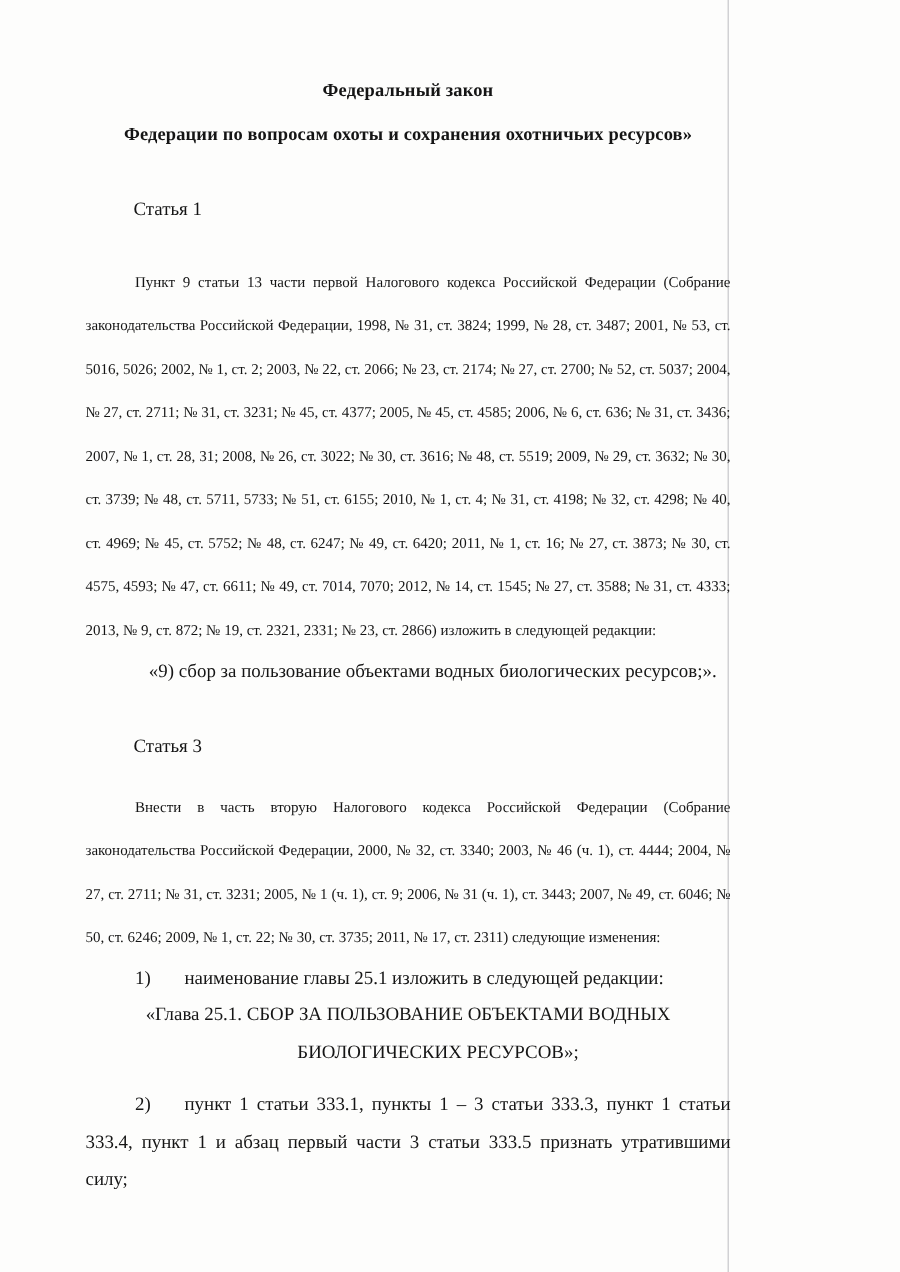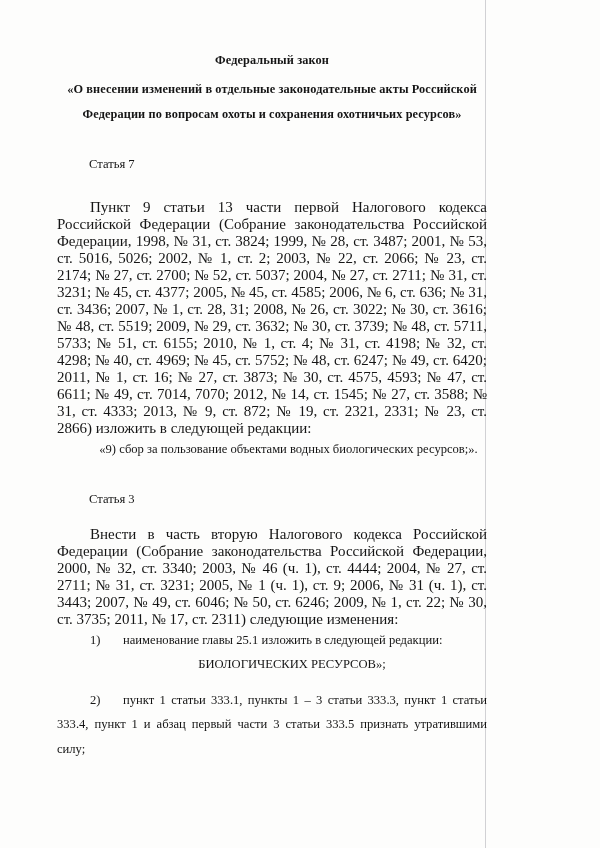--- a/index.html
+++ b/index.html
@@ -60,22 +60,22 @@
   }
 
   .article-head {
     margin-top: 28px;
     font-size: 12.6px;
     padding-left: 32px;
     line-height: 19px;
   }
 
   p.body {
-    font-size: 15px;
-    line-height: 17px;
+    font-size: 10px;
+    line-height: 29px;
     text-align: justify;
     text-align-last: left;
     margin: 0;
     text-indent: 33px;
     hyphens: none;
   }
 
   p.body.first-para {
     margin-top: 25px;
   }
@@ -139,39 +139,39 @@
 <body>
 
 <div class="page">
 
   <div class="scan-line"></div>
 
   <div class="content">
 
     <div class="title-block">
       <span class="t-line t-main">Федеральный закон</span>
-      <span class="t-line">«О внесении изменений в отдельные законодательные акты Российской</span>
       <span class="t-line">Федерации по вопросам охоты и сохранения охотничьих ресурсов»</span>
     </div>
 
-    <div class="article-head">Статья 7</div>
+    <div class="article-head">Статья 1</div>
 
     <p class="body first-para">Пункт 9 статьи 13 части первой Налогового кодекса Российской Федерации (Собрание законодательства Российской Федерации, 1998, № 31, ст. 3824; 1999, № 28, ст. 3487; 2001, № 53, ст. 5016, 5026; 2002, № 1, ст. 2; 2003, № 22, ст. 2066; № 23, ст. 2174; № 27, ст. 2700; № 52, ст. 5037; 2004, № 27, ст. 2711; № 31, ст. 3231; № 45, ст. 4377; 2005, № 45, ст. 4585; 2006, № 6, ст. 636; № 31, ст. 3436; 2007, № 1, ст. 28, 31; 2008, № 26, ст. 3022; № 30, ст. 3616; № 48, ст. 5519; 2009, № 29, ст. 3632; № 30, ст. 3739; № 48, ст. 5711, 5733; № 51, ст. 6155; 2010, № 1, ст. 4; № 31, ст. 4198; № 32, ст. 4298; № 40, ст. 4969; № 45, ст. 5752; № 48, ст. 6247; № 49, ст. 6420; 2011, № 1, ст. 16; № 27, ст. 3873; № 30, ст. 4575, 4593; № 47, ст. 6611; № 49, ст. 7014, 7070; 2012, № 14, ст. 1545; № 27, ст. 3588; № 31, ст. 4333; 2013, № 9, ст. 872; № 19, ст. 2321, 2331; № 23, ст. 2866) изложить в следующей редакции:</p>
 
     <p class="quote">«9) сбор за пользование объектами водных биологических ресурсов;».</p>
 
     <div class="article-head">Статья 3</div>
 
     <p class="body para2">Внести в часть вторую Налогового кодекса Российской Федерации (Собрание законодательства Российской Федерации, 2000, № 32, ст. 3340; 2003, № 46 (ч. 1), ст. 4444; 2004, № 27, ст. 2711; № 31, ст. 3231; 2005, № 1 (ч. 1), ст. 9; 2006, № 31 (ч. 1), ст. 3443; 2007, № 49, ст. 6046; № 50, ст. 6246; 2009, № 1, ст. 22; № 30, ст. 3735; 2011, № 17, ст. 2311) следующие изменения:</p>
 
     <div class="numbered">
       <span class="num">1)</span>
       <span class="txt">наименование главы 25.1 изложить в следующей редакции:</span>
     </div>
 
+    <p class="center-caps">«Глава 25.1. СБОР ЗА ПОЛЬЗОВАНИЕ ОБЪЕКТАМИ ВОДНЫХ</p>
 
     <p class="center-caps line2">БИОЛОГИЧЕСКИХ РЕСУРСОВ»;</p>
 
     <div class="spacer-sm"></div>
 
     <p class="hang"><span class="lead-num">2)</span><span>пункт 1 статьи 333.1, пункты 1 – 3 статьи 333.3, пункт 1 статьи 333.4, пункт 1 и абзац первый части 3 статьи 333.5 признать утратившими силу;</span></p>
 
   </div>
 </div>
 

